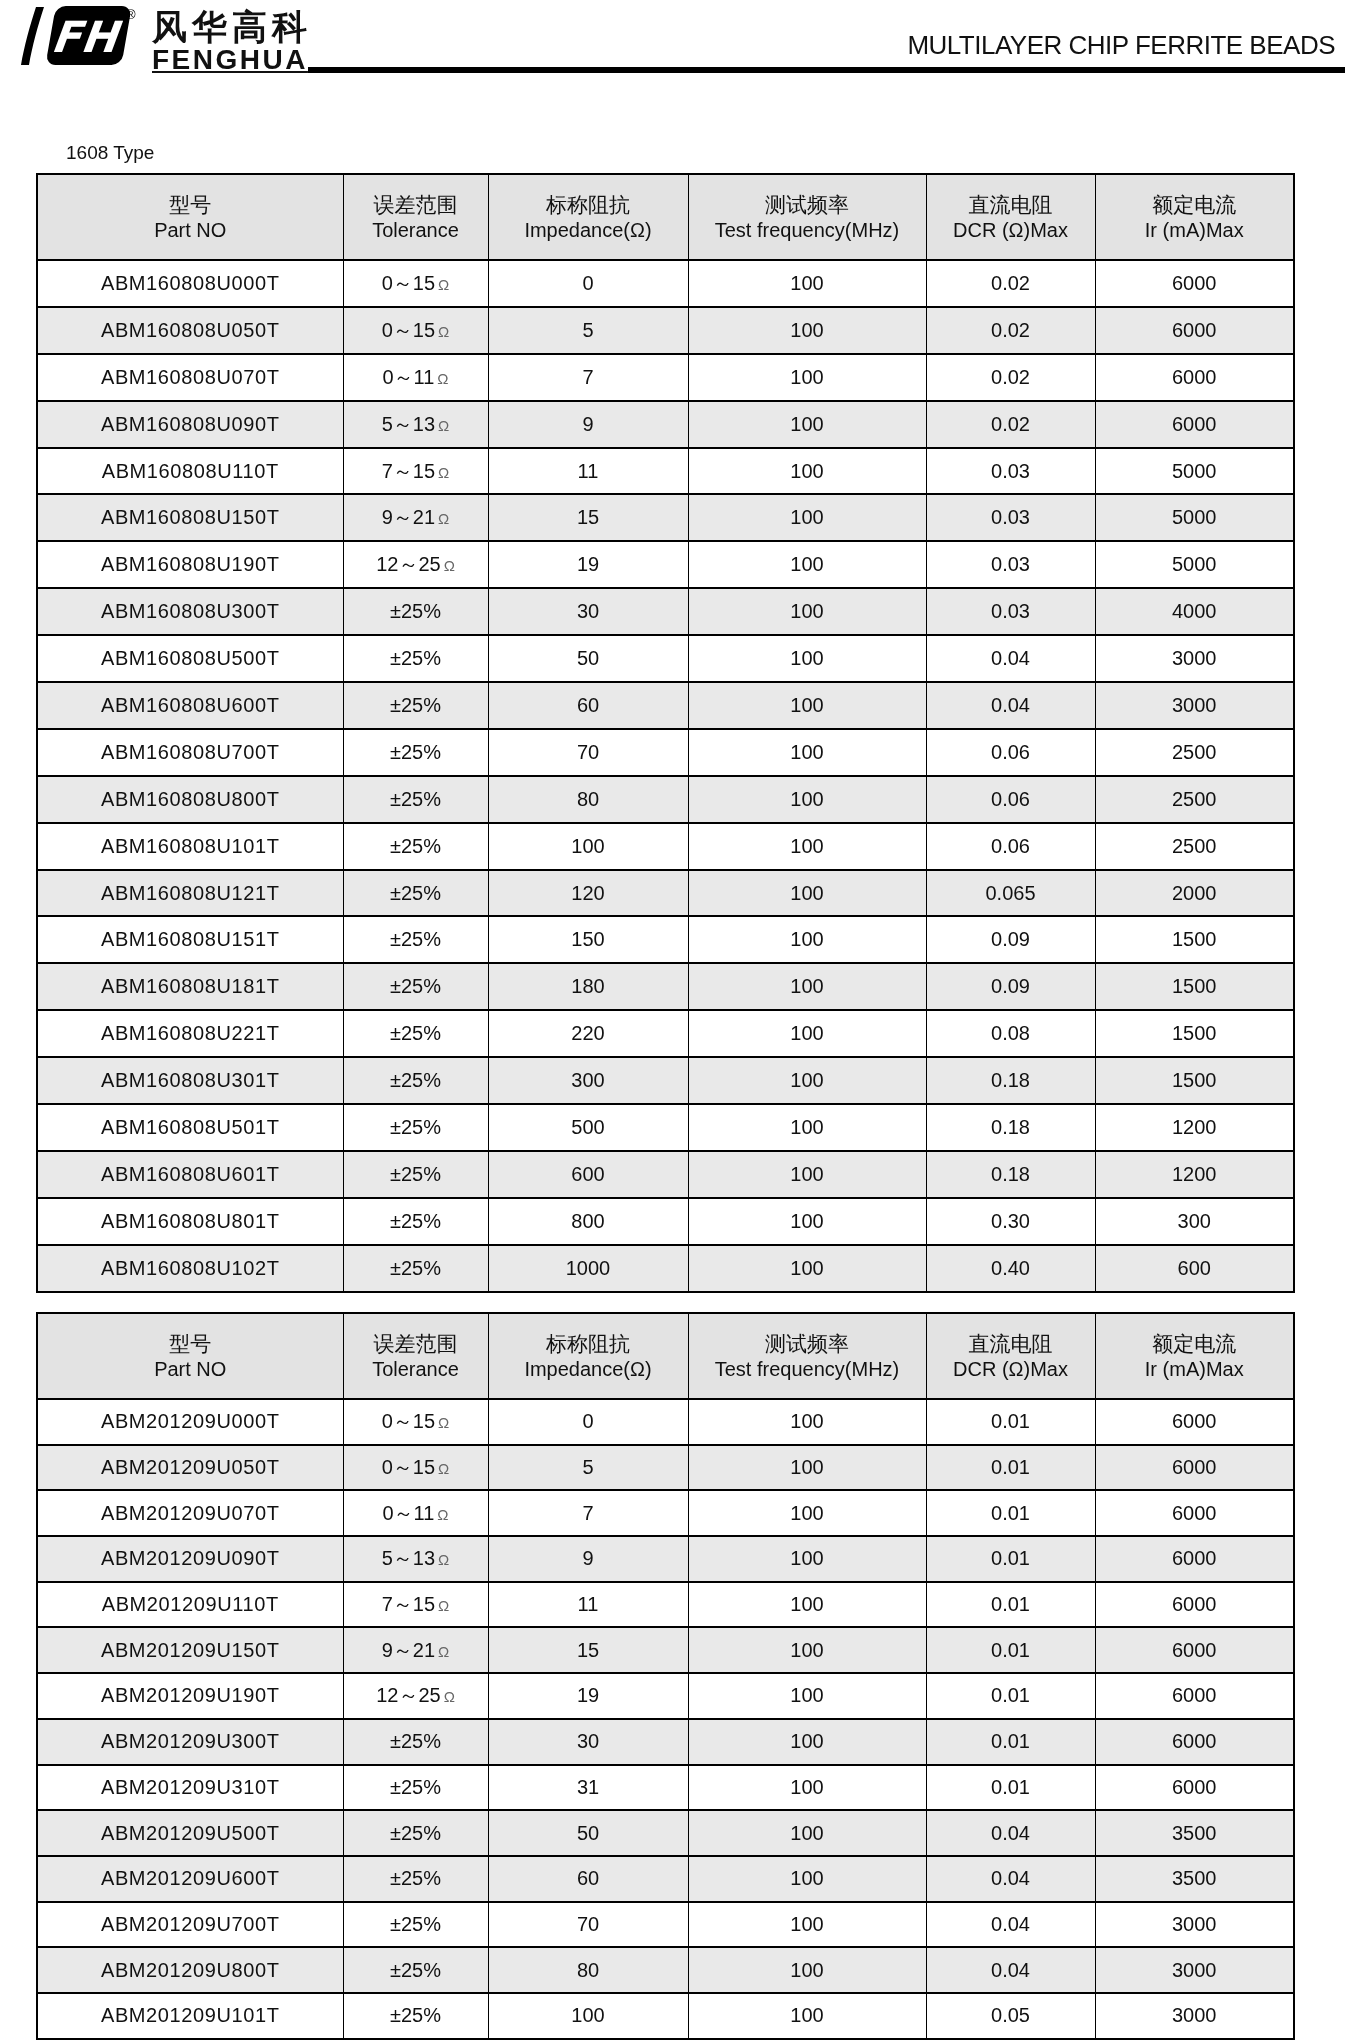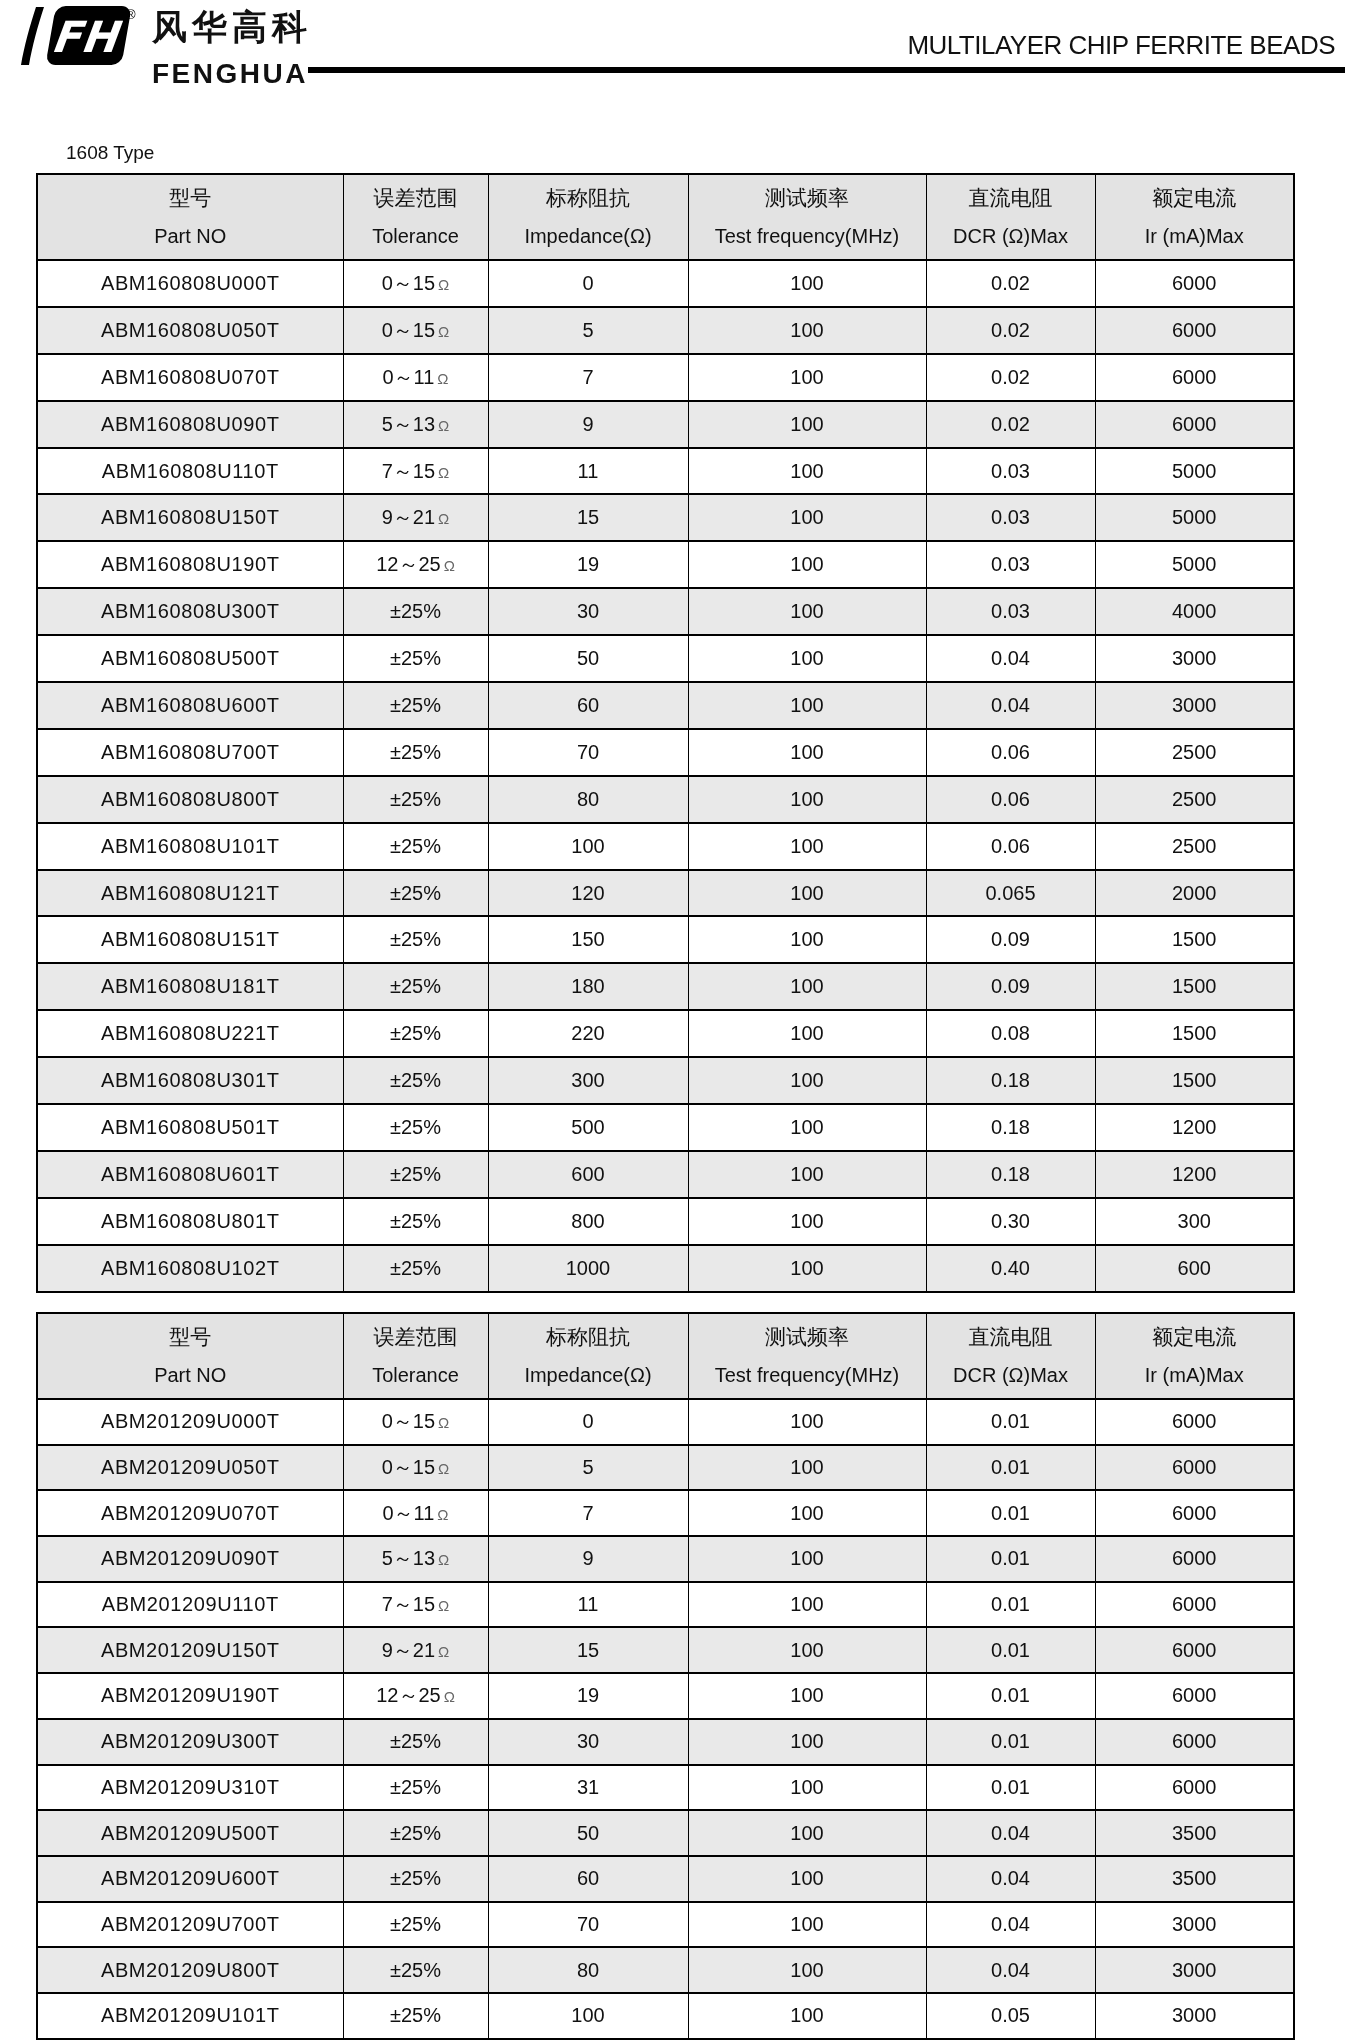--- a/index.html
+++ b/index.html
@@ -9,21 +9,21 @@
     background:#fff;
     font-family:"Liberation Sans","DejaVu Sans",sans-serif;
     color:#111;
     overflow:hidden;
   }
   
   .brand{position:absolute;left:16px;top:5px;display:flex;align-items:flex-start;}
   .logo-svg{display:block;}
   .brand-text{margin-left:16px;margin-top:4px;line-height:1;}
   .brand-cn{font-size:35px;font-weight:bold;letter-spacing:5px;white-space:nowrap;}
-  .brand-en{font-size:28px;font-weight:bold;letter-spacing:2.5px;margin-top:16px;}
+  .brand-en{font-size:28px;font-weight:bold;letter-spacing:2.5px;margin-top:2px;text-decoration:underline;}
   .page-title{
     position:absolute;top:30px;right:16px;
     font-size:26px;font-weight:normal;letter-spacing:-0.5px;
     white-space:nowrap;
   }
   .head-rule{position:absolute;top:67px;left:308px;right:6px;height:6px;background:#000;}
   .head-rule::after{content:"";position:absolute;right:0;top:0;width:33%;height:4.5px;background:#fff0;}
   
   .type-label{position:absolute;left:66px;font-size:19px;}
   #label-1608{top:142px;}
@@ -41,21 +41,21 @@
     border-left-width:1.5px;border-right-width:1.5px;
     text-align:center;vertical-align:middle;
     padding:0;overflow:hidden;
   }
   .spec thead th{
     background:#e3e3e3;
     height:84px;
     font-weight:normal;
     border-bottom-width:2.5px;
   }
-  .th-inner{display:flex;flex-direction:column;justify-content:space-between;height:64px;padding:9px 0 11px;}
+  .th-inner{display:flex;flex-direction:column;justify-content:center;height:64px;padding:9px 0 11px;}
   .th-cn{font-size:21px;}
   .th-en{font-size:20px;}
   #table-1608 tbody td{height:44.9px;}
   #table-2012 tbody td{height:43.7px;}
   .spec tbody td{font-size:20px;background:#fff;}
   .spec tbody tr.shade td{background:#e9e9e9;}
   .c-part{letter-spacing:0.6px;}
   .ohm{font-size:15px;color:#666;margin-left:3px;}
 </style>
 </head>

